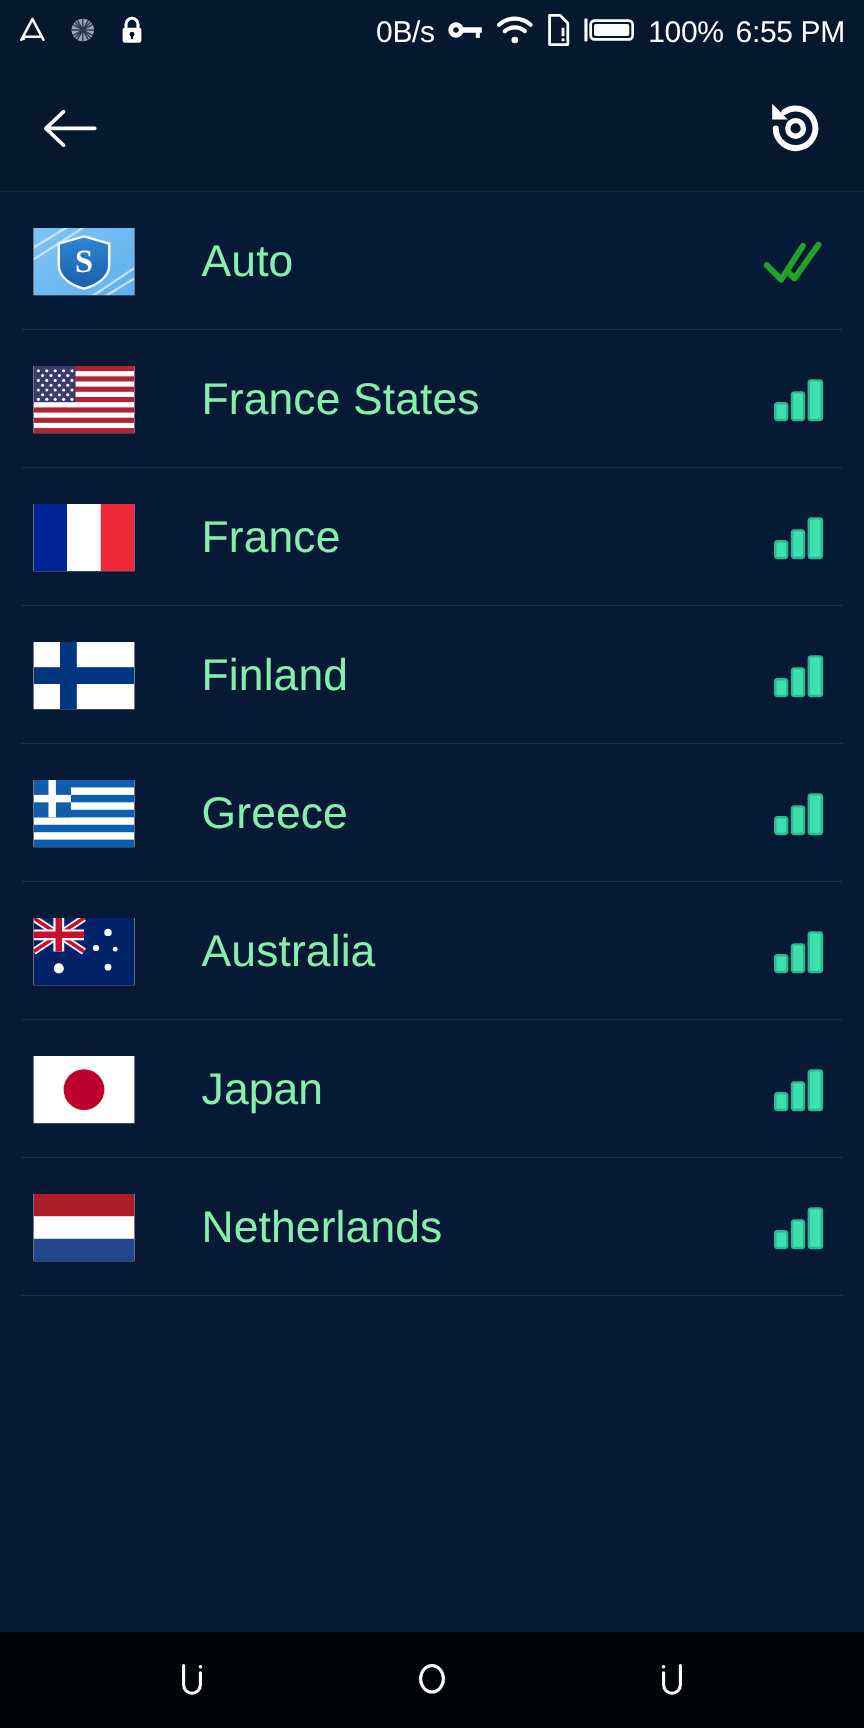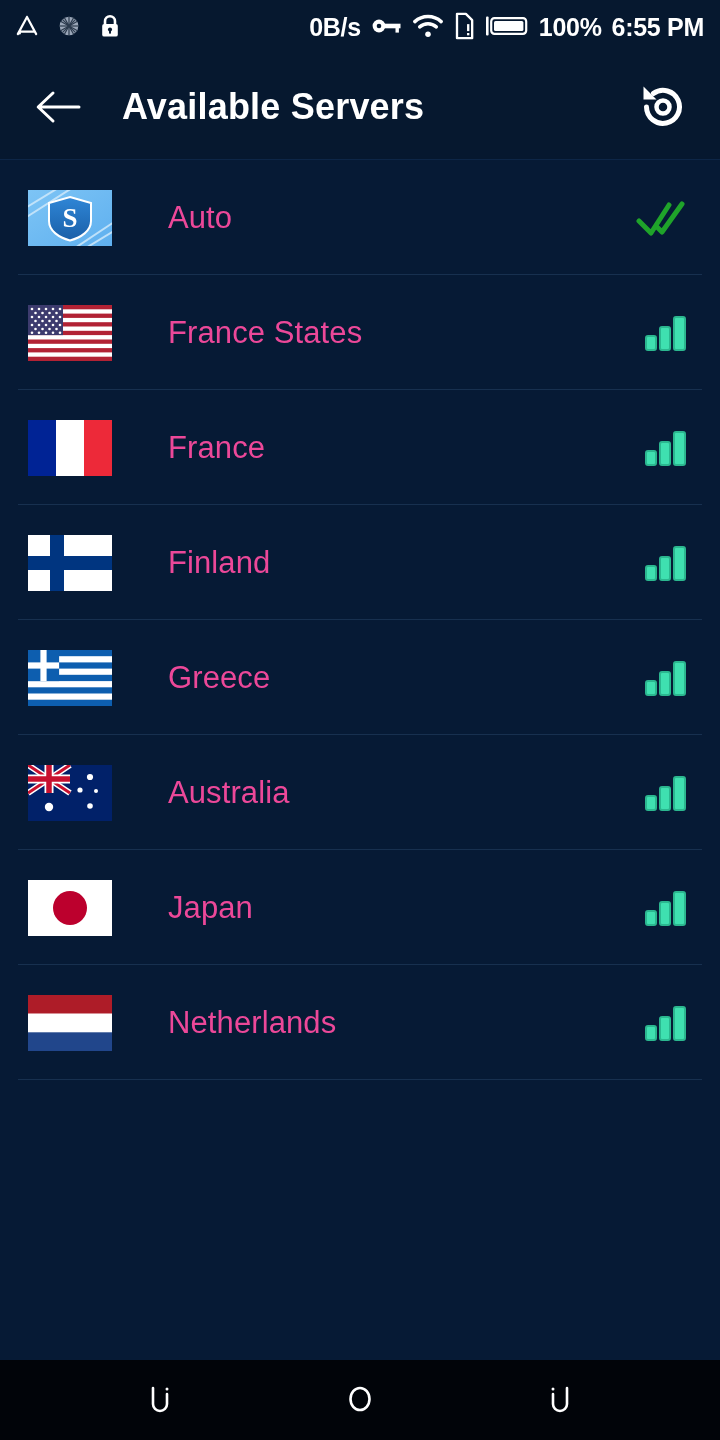--- a/index.html
+++ b/index.html
@@ -33,21 +33,21 @@
   }
   .status-left { display: flex; align-items: center; gap: 16px; }
   .status-right {
     margin-left: auto;
     display: flex;
     align-items: center;
     gap: 10px;
   }
   .status-text {
     font-size: 25px;
-    font-weight: 700;
+    font-weight: 400;
     letter-spacing: -0.3px;
     color: #ffffff;
     line-height: 1;
   }
   .si { display: block; }
 
   
   .header {
     height: 105px;
     flex: 0 0 105px;
@@ -102,22 +102,22 @@
   }
   .flag-wrap {
     width: 84px; height: 56px;
     flex: 0 0 84px;
     position: relative;
     overflow: hidden;
     background: #ffffff;
   }
   .row-label {
     margin-left: 56px;
-    font-size: 31px;
-    color: #ec4899;
+    font-size: 37px;
+    color: #86efac;
     font-weight: 400;
     letter-spacing: 0.1px;
     white-space: nowrap;
   }
   .row-status {
     margin-left: auto;
     width: 56px; height: 46px;
     display: flex; align-items: center; justify-content: flex-end;
     flex: 0 0 auto;
   }
@@ -214,21 +214,20 @@
       <span class="status-text">6:55 PM</span>
     </div>
   </div>
 
   <div class="header">
     <div class="back-btn">
       <svg width="46" height="36" viewBox="0 0 46 36">
         <path d="M44 18 H4 M18 4 L3.2 18 L18 32" stroke="#ffffff" stroke-width="3" fill="none" stroke-linecap="round" stroke-linejoin="round"></path>
       </svg>
     </div>
-    <div class="header-title">Available Servers</div>
     <div class="refresh-btn">
       <svg width="60" height="60" viewBox="0 0 60 60">
         <path d="M13.5 30 A16.5 16.5 0 1 0 20.5 16.4" stroke="#ffffff" stroke-width="5" fill="none" stroke-linecap="round"></path>
         <path d="M10.5 9.5 L10.5 22.5 L23.5 22.5 Z" fill="#ffffff"></path>
         <circle cx="30" cy="30" r="6.5" stroke="#ffffff" stroke-width="4.5" fill="none"></circle>
       </svg>
     </div>
   </div>
 
   <div class="server-list">

